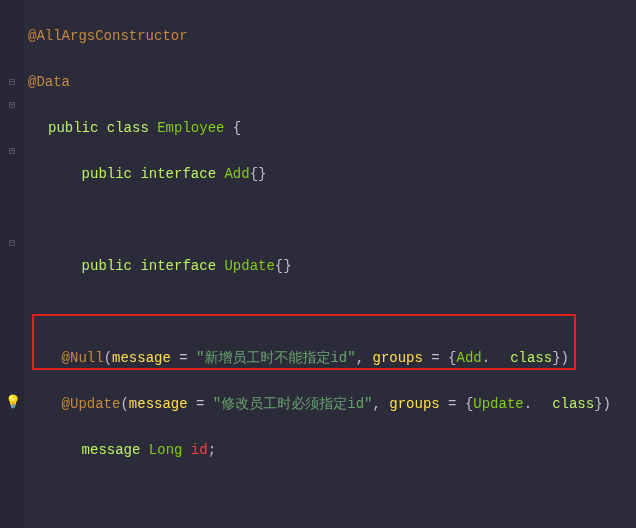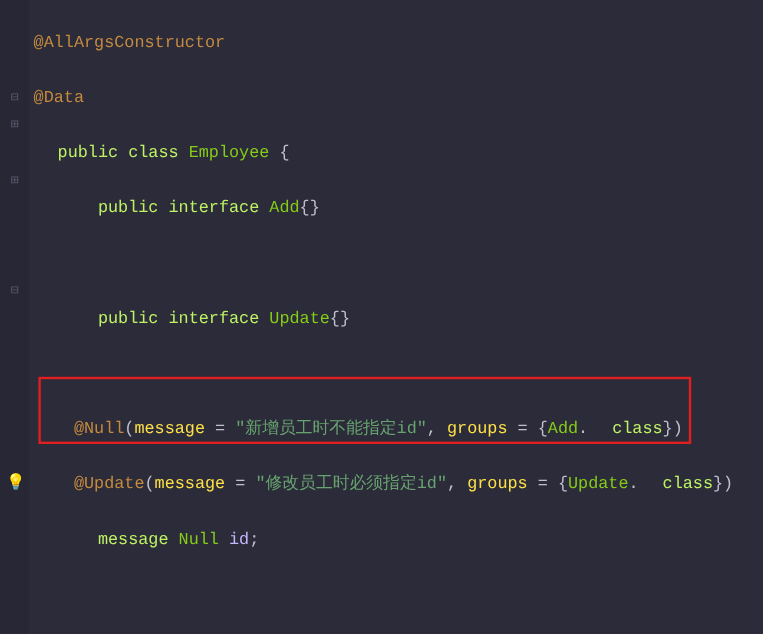--- a/index.html
+++ b/index.html
@@ -39,21 +39,21 @@
   }
   .code {
     position: absolute;
     left: 28px;
     top: 2px;
     white-space: pre;
   }
   .ann { color: #c58a3e; }
   .kw  { color: #bef264; margin-left: 20px; }
   .typ { color: #84cc16; }
-  .id  { color: #c4b5fd; }
+  .id  { color: #ef4444; }
   .par { color: #fde047; }
   .str { color: #68a36f; }
   .dot { color: #bfbfcf; }
   .pun { color: #bfbfcf; }
   .hlbox {
     position: absolute;
     border: 2px solid #e02020;
     pointer-events: none;
   }
   .ind { display:inline-block; }
@@ -72,21 +72,21 @@
 <div class="code">
 <div><span class="ann">@AllArgsConstructor</span></div>
 <div><span class="ann">@Data</span></div>
 <div><span class="kw">public class </span><span class="typ">Employee</span><span class="pun"> {</span></div>
 <div><span class="ind">    </span><span class="kw">public interface </span><span class="typ">Add</span><span class="pun">{}</span></div>
 <div>&nbsp;</div>
 <div><span class="ind">    </span><span class="kw">public interface </span><span class="typ">Update</span><span class="pun">{}</span></div>
 <div>&nbsp;</div>
 <div><span class="ind">    </span><span class="ann">@Null</span><span class="pun">(</span><span class="par">message</span><span class="pun"> = </span><span class="str">"新增员工时不能指定id"</span><span class="pun">, </span><span class="par">groups</span><span class="pun"> = {</span><span class="typ">Add</span><span class="dot">.</span><span class="kw">class</span><span class="pun">})</span></div>
 <div><span class="ind">    </span><span class="ann">@Update</span><span class="pun">(</span><span class="par">message</span><span class="pun"> = </span><span class="str">"修改员工时必须指定id"</span><span class="pun">, </span><span class="par">groups</span><span class="pun"> = {</span><span class="typ">Update</span><span class="dot">.</span><span class="kw">class</span><span class="pun">})</span></div>
-<div><span class="ind">    </span><span class="kw">message </span><span class="typ">Null </span><span class="id">id</span><span class="pun">;</span></div>
+<div><span class="ind">    </span><span class="kw">message </span><span class="typ">Long </span><span class="id">id</span><span class="pun">;</span></div>
 
 
 
 
 
 
 
 
 
 

